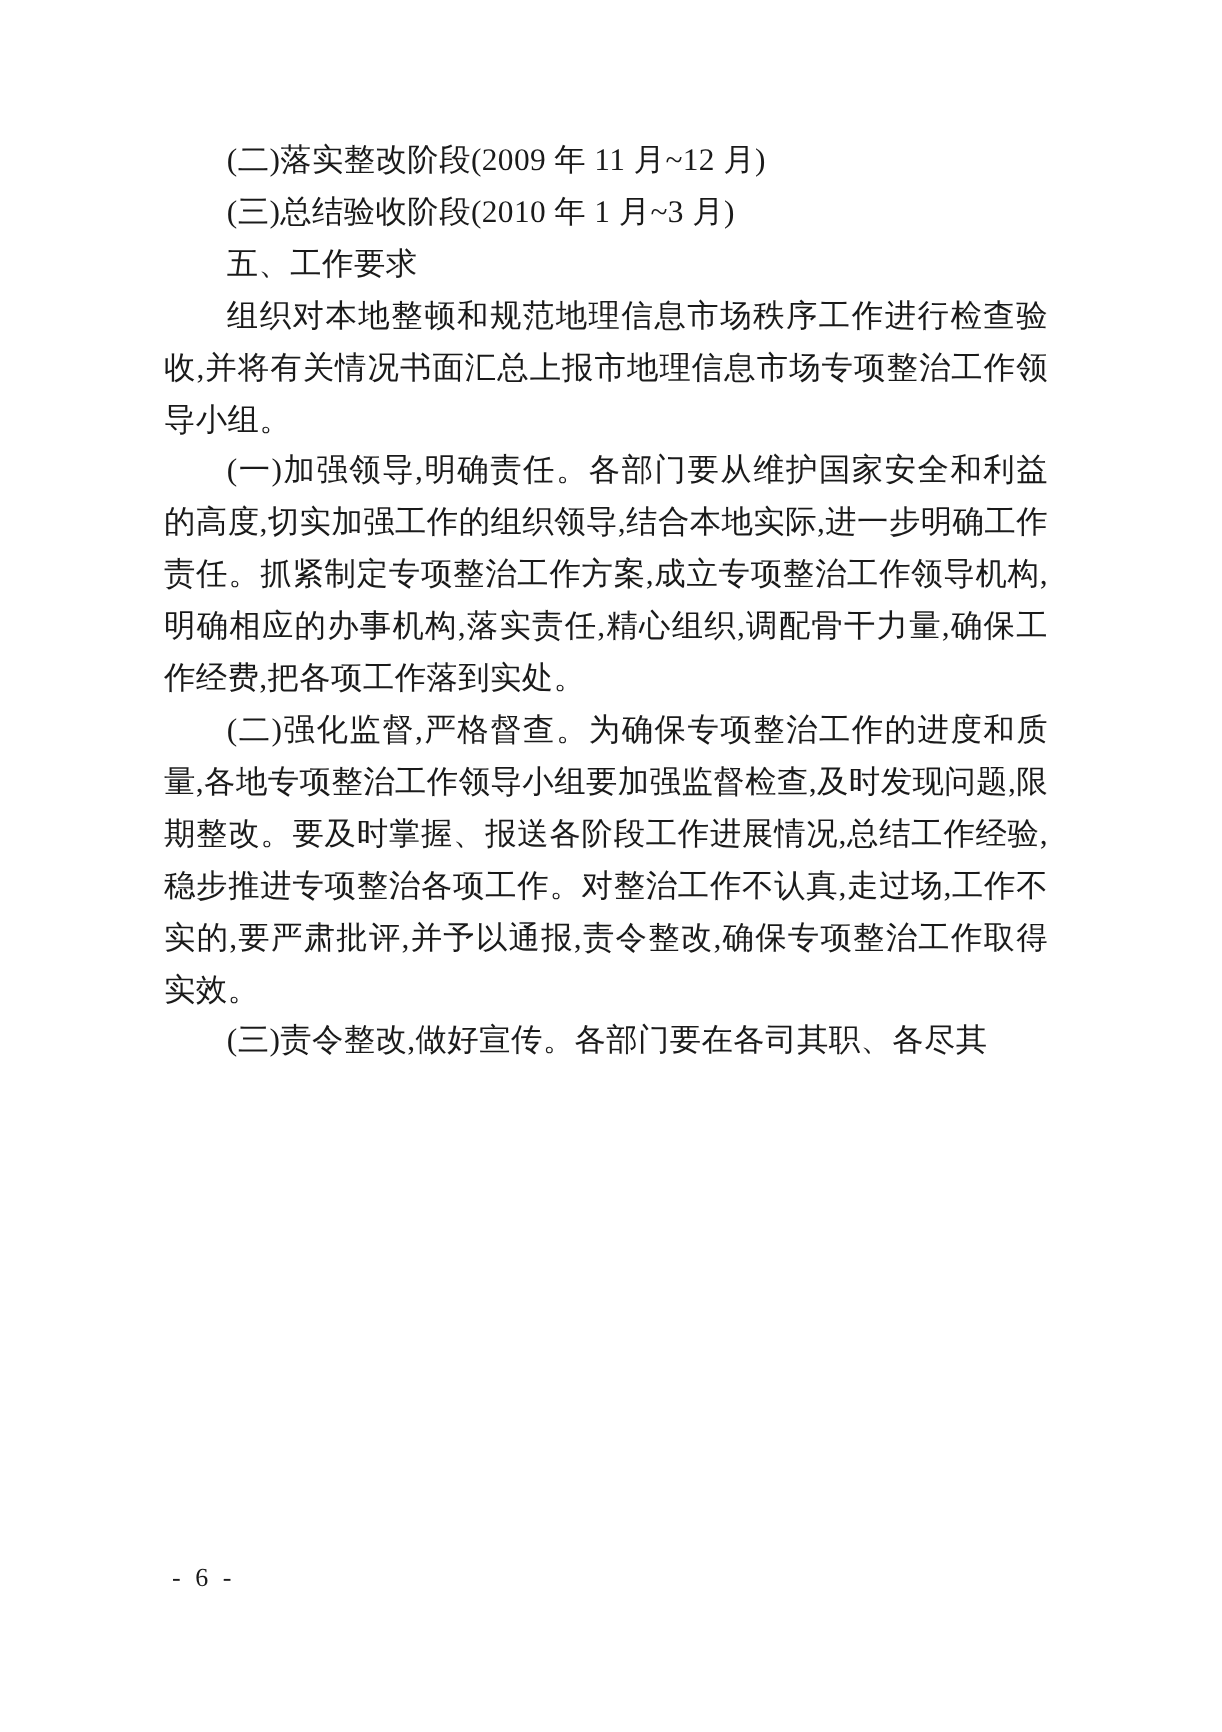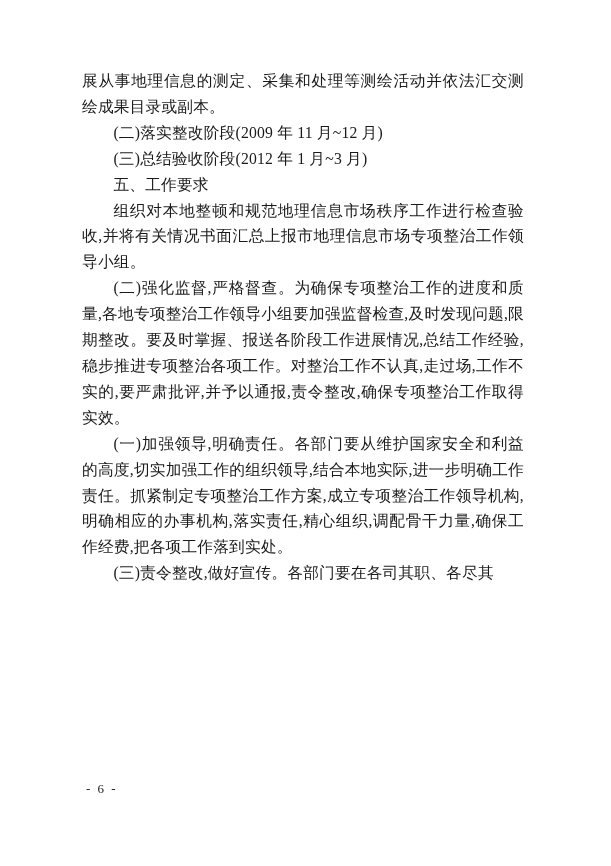--- a/index.html
+++ b/index.html
@@ -48,23 +48,22 @@
     font-size: 13px;
     letter-spacing: 2px;
     color: #1a1a1a;
   }
 </style>
 </head>
 <body>
 
 <div class="page">
   <div class="doc-body">
-      <p class="para"><span>展从事地理信息的测定、采集和处理等测绘活动并依法汇交测绘成果目录或副本。</span></p>
       <p class="para indent heading"><span class="run-bold">(二)落实整改阶段(2009 年 11 月~12 月)</span></p>
-      <p class="para indent heading"><span class="run-bold">(三)总结验收阶段(2012 年 1 月~3 月)</span></p>
+      <p class="para indent heading"><span class="run-bold">(三)总结验收阶段(2010 年 1 月~3 月)</span></p>
       <p class="para indent heading"><span class="run-bold">五、工作要求</span></p>
       <p class="para indent"><span>组织对本地整顿和规范地理信息市场秩序工作进行检查验收,并将有关情况书面汇总上报市地理信息市场专项整治工作领导小组。</span></p>
+      <p class="para indent"><span class="run-bold">(一)加强领导,明确责任。</span><span>各部门要从维护国家安全和利益的高度,切实加强工作的组织领导,结合本地实际,进一步明确工作责任。抓紧制定专项整治工作方案,成立专项整治工作领导机构,明确相应的办事机构,落实责任,精心组织,调配骨干力量,确保工作经费,把各项工作落到实处。</span></p>
       <p class="para indent"><span class="run-bold">(二)强化监督,严格督查。</span><span>为确保专项整治工作的进度和质量,各地专项整治工作领导小组要加强监督检查,及时发现问题,限期整改。要及时掌握、报送各阶段工作进展情况,总结工作经验,稳步推进专项整治各项工作。对整治工作不认真,走过场,工作不实的,要严肃批评,并予以通报,责令整改,确保专项整治工作取得实效。</span></p>
-      <p class="para indent"><span class="run-bold">(一)加强领导,明确责任。</span><span>各部门要从维护国家安全和利益的高度,切实加强工作的组织领导,结合本地实际,进一步明确工作责任。抓紧制定专项整治工作方案,成立专项整治工作领导机构,明确相应的办事机构,落实责任,精心组织,调配骨干力量,确保工作经费,把各项工作落到实处。</span></p>
       <p class="para indent"><span class="run-bold">(三)责令整改,做好宣传。</span><span>各部门要在各司其职、各尽其</span></p>
     </div>
   <div class="footer">- 6 -</div>
 </div>
 
 </body></html>

